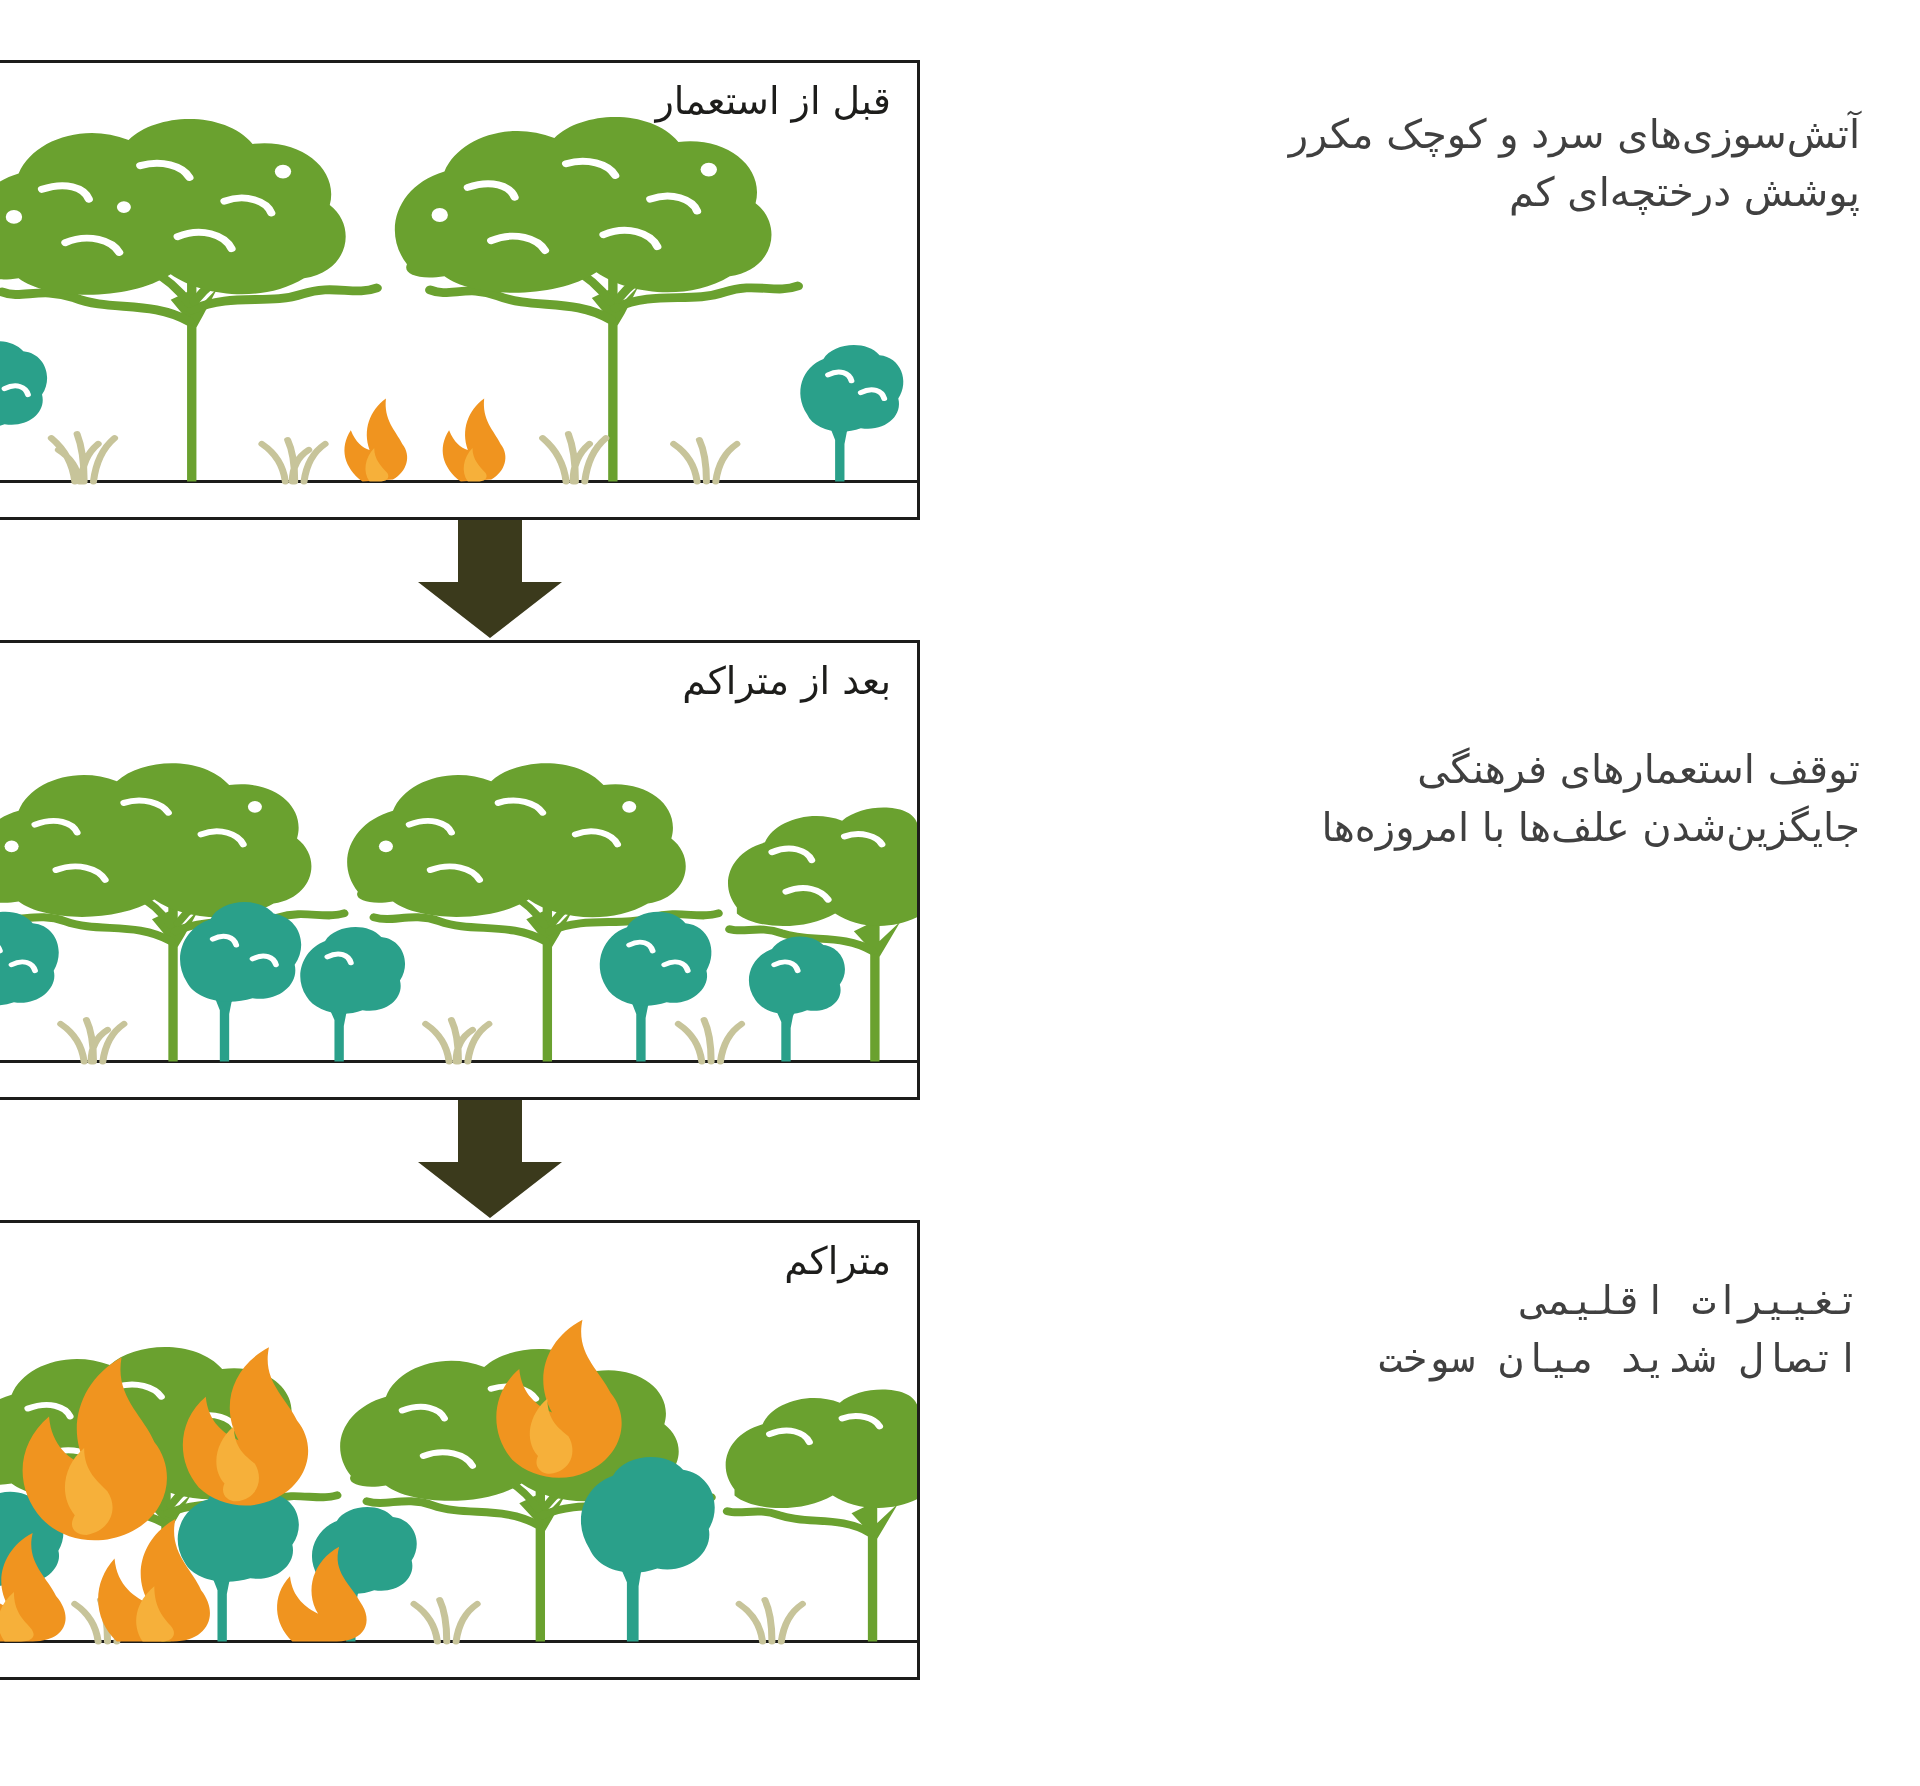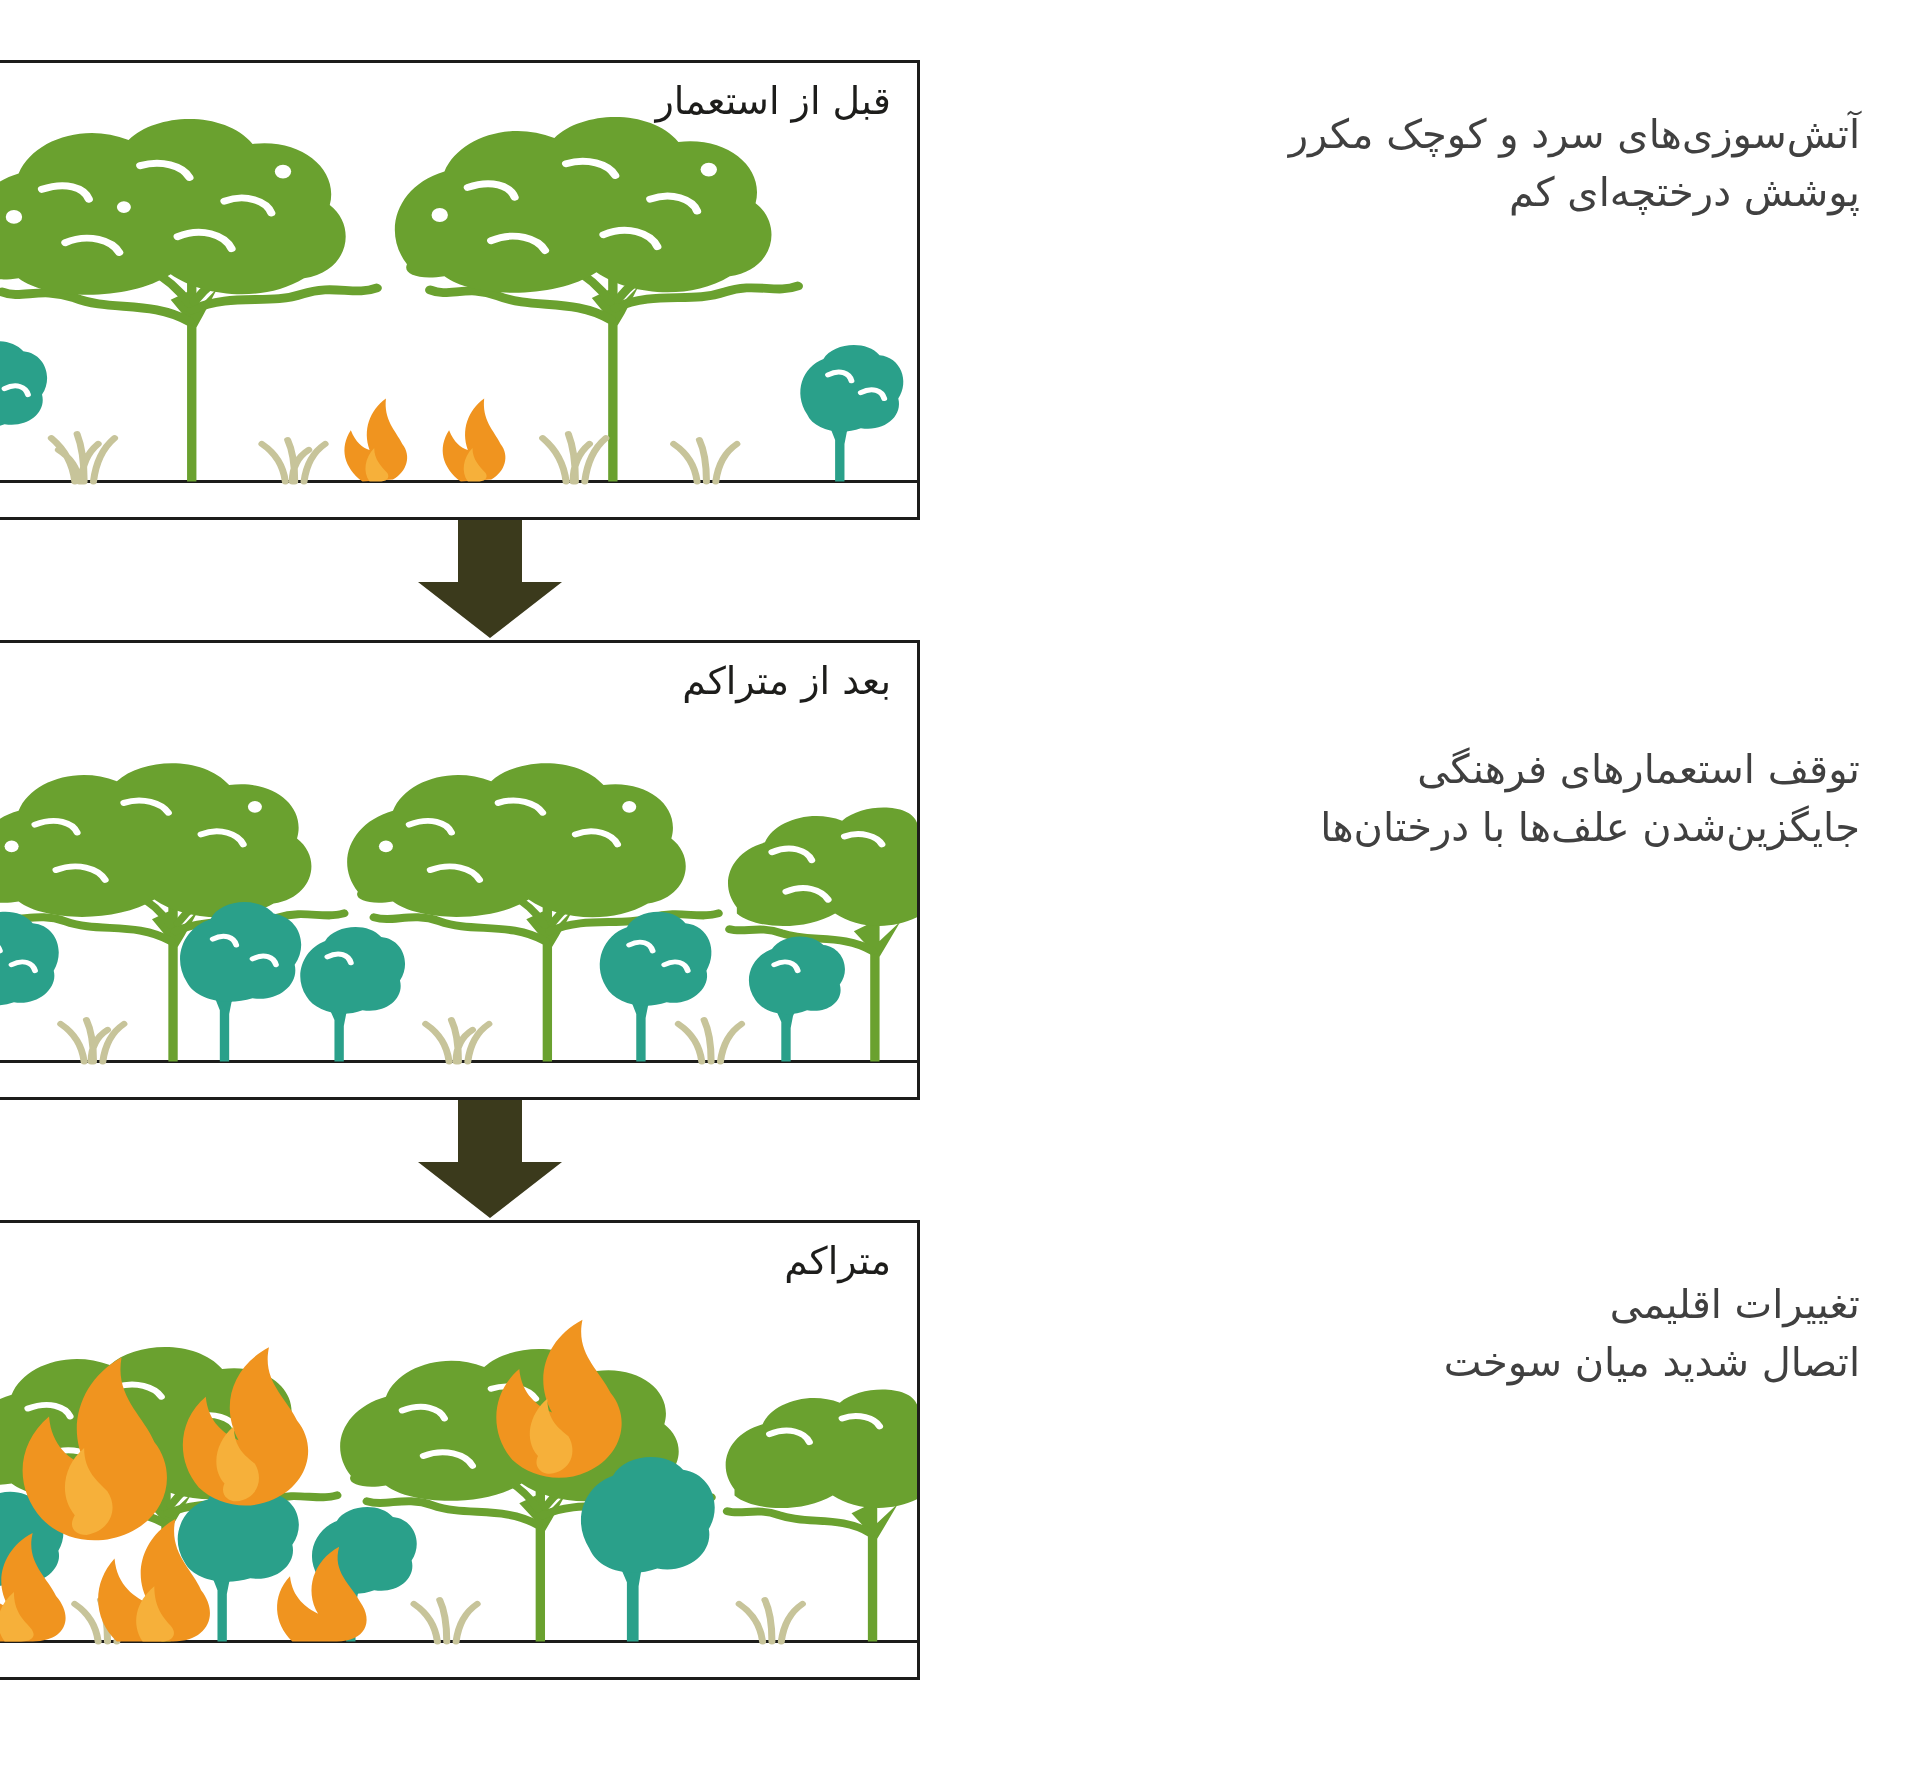--- a/index.html
+++ b/index.html
@@ -90,21 +90,21 @@
     text-align: right;
     direction: rtl;
     font-size: 40px;
     line-height: 1.45;
     color: #404040;
   }
   .note-line { display: block; white-space: nowrap; }
 
   .note-1 { top: 45px; }
   .note-2 { top: 680px; }
-  .note-3 { top: 1215px; }
+  .note-3 { top: 1215px; font-family: Liberation Mono, monospace; }
 </style>
 </head>
 <body>
 
 <div class="diagram">
 
   <div class="panels">
 
     <div class="panel">
       <div class="panel-label">قبل از استعمار</div>
@@ -368,21 +368,21 @@
 
   <div class="notes">
 
     <div class="note note-1">
       <span class="note-line">آتش‌سوزی‌های سرد و کوچک مکرر</span>
       <span class="note-line">پوشش درختچه‌ای کم</span>
     </div>
 
     <div class="note note-2">
       <span class="note-line">توقف استعمار‌های فرهنگی</span>
-      <span class="note-line">جایگزین‌شدن علف‌ها با درختان‌ها</span>
+      <span class="note-line">جایگزین‌شدن علف‌ها با امروزه‌ها</span>
     </div>
 
     <div class="note note-3">
       <span class="note-line">تغییرات اقلیمی</span>
       <span class="note-line">اتصال شدید میان سوخت</span>
     </div>
 
   </div>
 
 </div>

